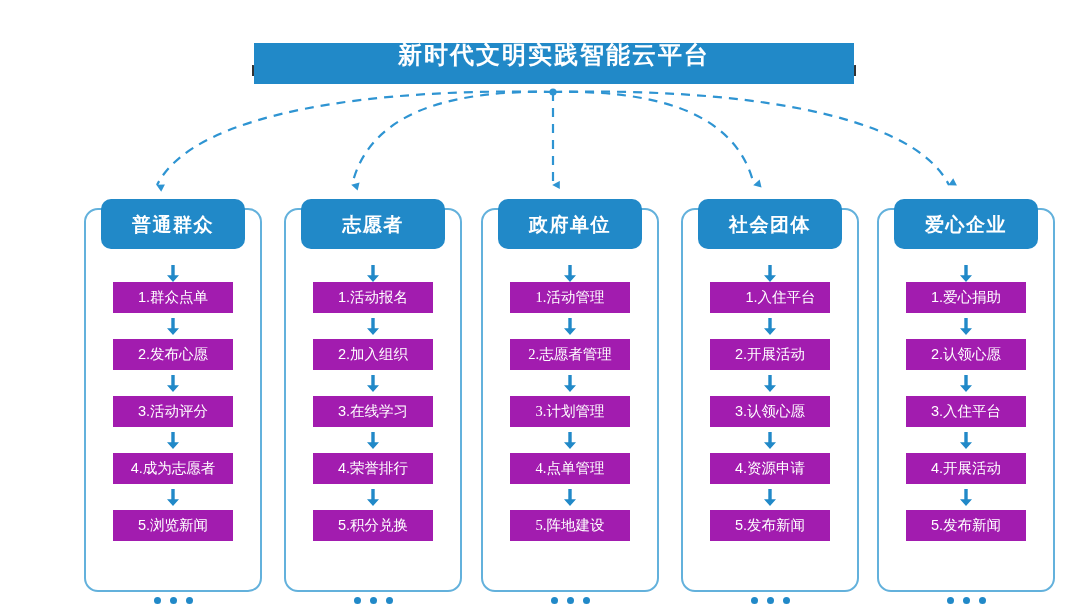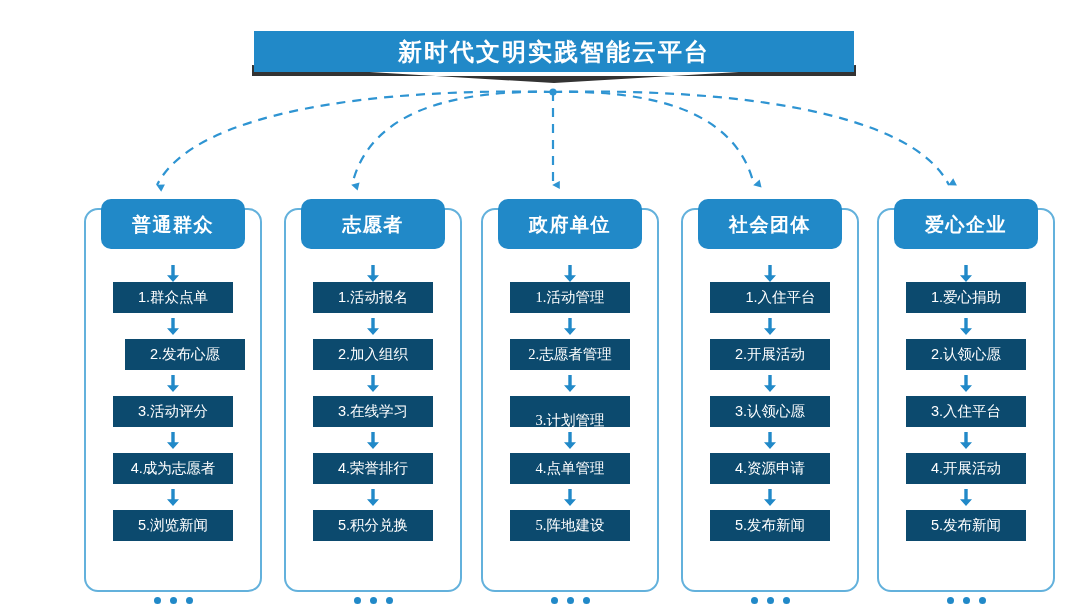--- a/index.html
+++ b/index.html
@@ -31,26 +31,26 @@
   .banner-ribbon {
     position: absolute;
     left: -2px;
     top: 38px;
     width: 604px;
     height: 26px;
   }
   .banner-bar {
     position: absolute;
     left: 0;
-    top: 4px;
+    top: 16px;
     width: 600px;
     height: 41px;
     background: #2189c8;
     display: flex;
-    align-items: center;
+    align-items: flex-start;
     justify-content: center;
   }
   .banner-title {
     color: #ffffff;
     font-size: 24px;
     font-weight: bold;
     letter-spacing: 2px;
     line-height: 1;
     white-space: nowrap;
   }
@@ -128,21 +128,21 @@
     top: 50px;
     width: 100%;
     height: 343px;
     z-index: 2;
   }
   .step {
     position: absolute;
     left: 29px;
     width: 120px;
     height: 31px;
-    background: #0c4a6e;
+    background: #a21caf;
     display: flex;
     align-items: center;
     justify-content: center;
     box-sizing: border-box;
   }
   .step-label {
     color: #ffffff;
     font-size: 14.5px;
     line-height: 1;
     white-space: nowrap;
@@ -212,21 +212,21 @@
       <div class="col-body">
         <svg class="arrow-down" style="top:16px;" width="14" height="17" viewBox="0 0 14 17" aria-hidden="true">
           <path d="M5.3 0 H8.7 V10.2 H13 L7 17 L1 10.2 H5.3 Z" fill="#2189c8"></path>
         </svg>
         <div class="step" style="top:33px;">
           <span class="step-label">1.群众点单</span>
         </div>
         <svg class="arrow-down" style="top:69px;" width="14" height="17" viewBox="0 0 14 17" aria-hidden="true">
           <path d="M5.3 0 H8.7 V10.2 H13 L7 17 L1 10.2 H5.3 Z" fill="#2189c8"></path>
         </svg>
-        <div class="step" style="top:90px;margin-left:12px;">
+        <div class="step" style="top:90px;">
           <span class="step-label">2.发布心愿</span>
         </div>
         <svg class="arrow-down" style="top:126px;" width="14" height="17" viewBox="0 0 14 17" aria-hidden="true">
           <path d="M5.3 0 H8.7 V10.2 H13 L7 17 L1 10.2 H5.3 Z" fill="#2189c8"></path>
         </svg>
         <div class="step" style="top:147px;">
           <span class="step-label">3.活动评分</span>
         </div>
         <svg class="arrow-down" style="top:183px;" width="14" height="17" viewBox="0 0 14 17" aria-hidden="true">
           <path d="M5.3 0 H8.7 V10.2 H13 L7 17 L1 10.2 H5.3 Z" fill="#2189c8"></path>
@@ -306,21 +306,21 @@
         </div>
         <svg class="arrow-down" style="top:69px;" width="14" height="17" viewBox="0 0 14 17" aria-hidden="true">
           <path d="M5.3 0 H8.7 V10.2 H13 L7 17 L1 10.2 H5.3 Z" fill="#2189c8"></path>
         </svg>
         <div class="step" style="top:90px;">
           <span class="step-label">2.志愿者管理</span>
         </div>
         <svg class="arrow-down" style="top:126px;" width="14" height="17" viewBox="0 0 14 17" aria-hidden="true">
           <path d="M5.3 0 H8.7 V10.2 H13 L7 17 L1 10.2 H5.3 Z" fill="#2189c8"></path>
         </svg>
-        <div class="step" style="top:147px;align-items:flex-end;">
+        <div class="step" style="top:147px;">
           <span class="step-label">3.计划管理</span>
         </div>
         <svg class="arrow-down" style="top:183px;" width="14" height="17" viewBox="0 0 14 17" aria-hidden="true">
           <path d="M5.3 0 H8.7 V10.2 H13 L7 17 L1 10.2 H5.3 Z" fill="#2189c8"></path>
         </svg>
         <div class="step" style="top:204px;">
           <span class="step-label">4.点单管理</span>
         </div>
         <svg class="arrow-down" style="top:240px;" width="14" height="17" viewBox="0 0 14 17" aria-hidden="true">
           <path d="M5.3 0 H8.7 V10.2 H13 L7 17 L1 10.2 H5.3 Z" fill="#2189c8"></path>

